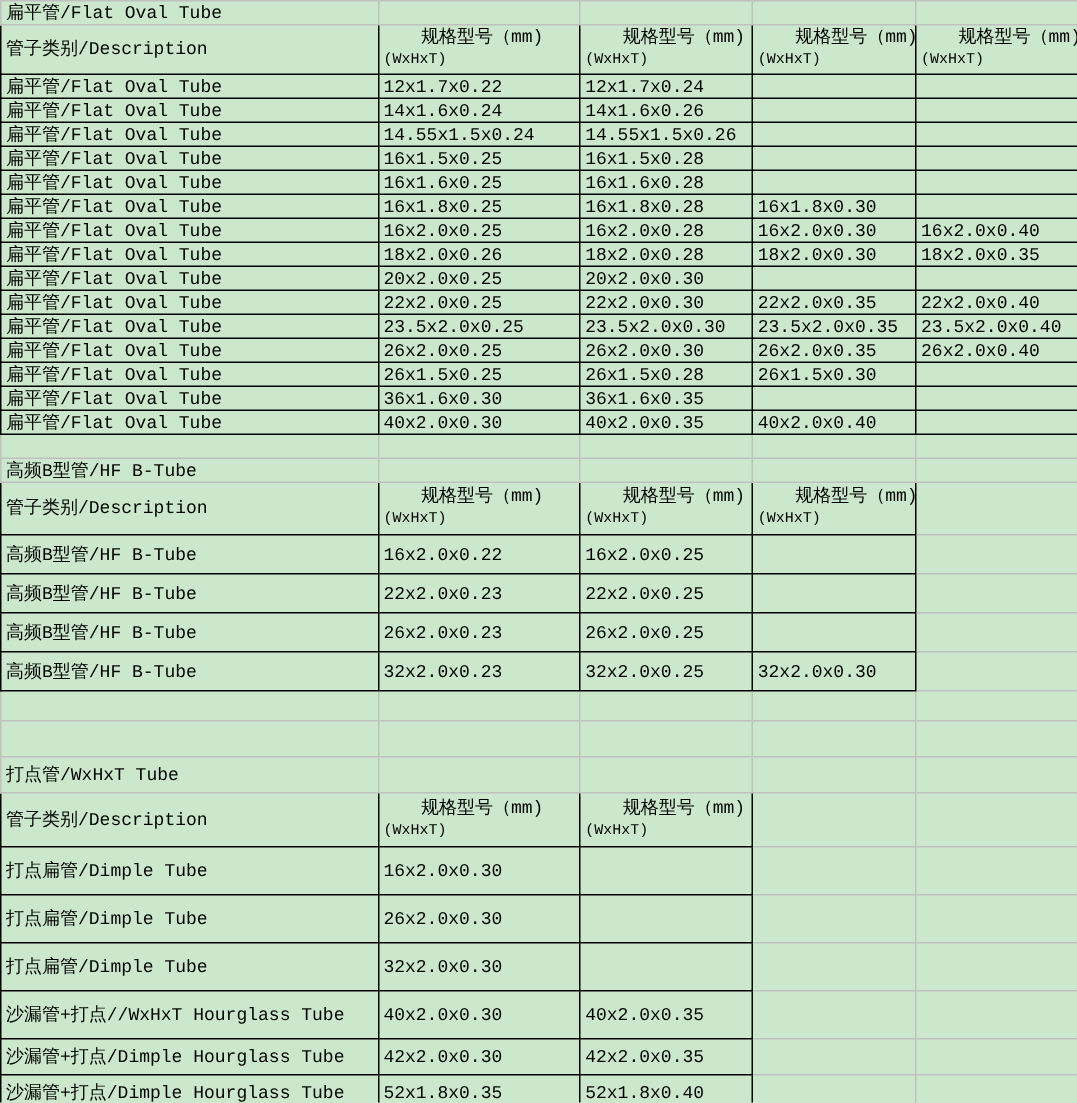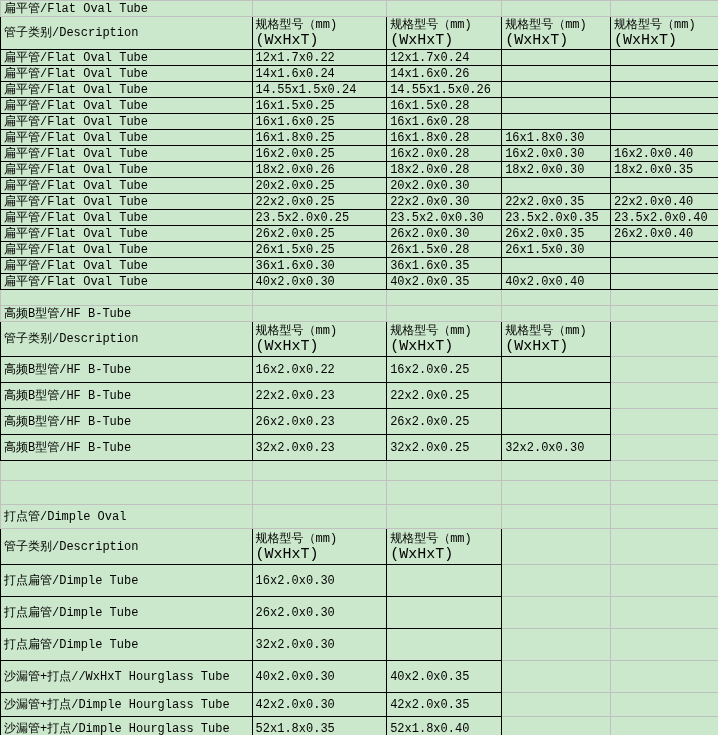--- a/index.html
+++ b/index.html
@@ -35,22 +35,22 @@
       vertical-align: middle;
       line-height: 14px;
       background: #cce8cc;
     }
     table.grid td.b {
       border: 1px solid #000;
     }
     table.grid td.hdr {
       line-height: 15px;
     }
-    .spec-line { display: block; }
-    .spec-unit { display: block; font-size: 15px; }
+    .spec-line { display: block; margin-left: 25px; }
+    .spec-unit { display: block; font-size: 10px; }
     .col-a { width: 245px; }
     .col-b { width: 131px; }
     .col-c { width: 112px; }
     .col-d { width: 106px; }
     .col-e { width: 110px; }
   </style>
 </head>
 <body>
 
 <div class="sheet">
@@ -262,21 +262,21 @@
           <td></td>
         </tr>
         <tr style="height: 24px;">
           <td></td>
           <td></td>
           <td></td>
           <td></td>
           <td></td>
         </tr>
         <tr style="height: 24px;">
-          <td>打点管/Dimple Oval</td>
+          <td>打点管/WxHxT Tube</td>
           <td></td>
           <td></td>
           <td></td>
           <td></td>
         </tr>
         <tr style="height: 36px;">
           <td class="b">管子类别/Description</td>
           <td class="b hdr">
             <span class="spec-line">规格型号（mm)</span>
             <span class="spec-unit">(WxHxT)</span>

